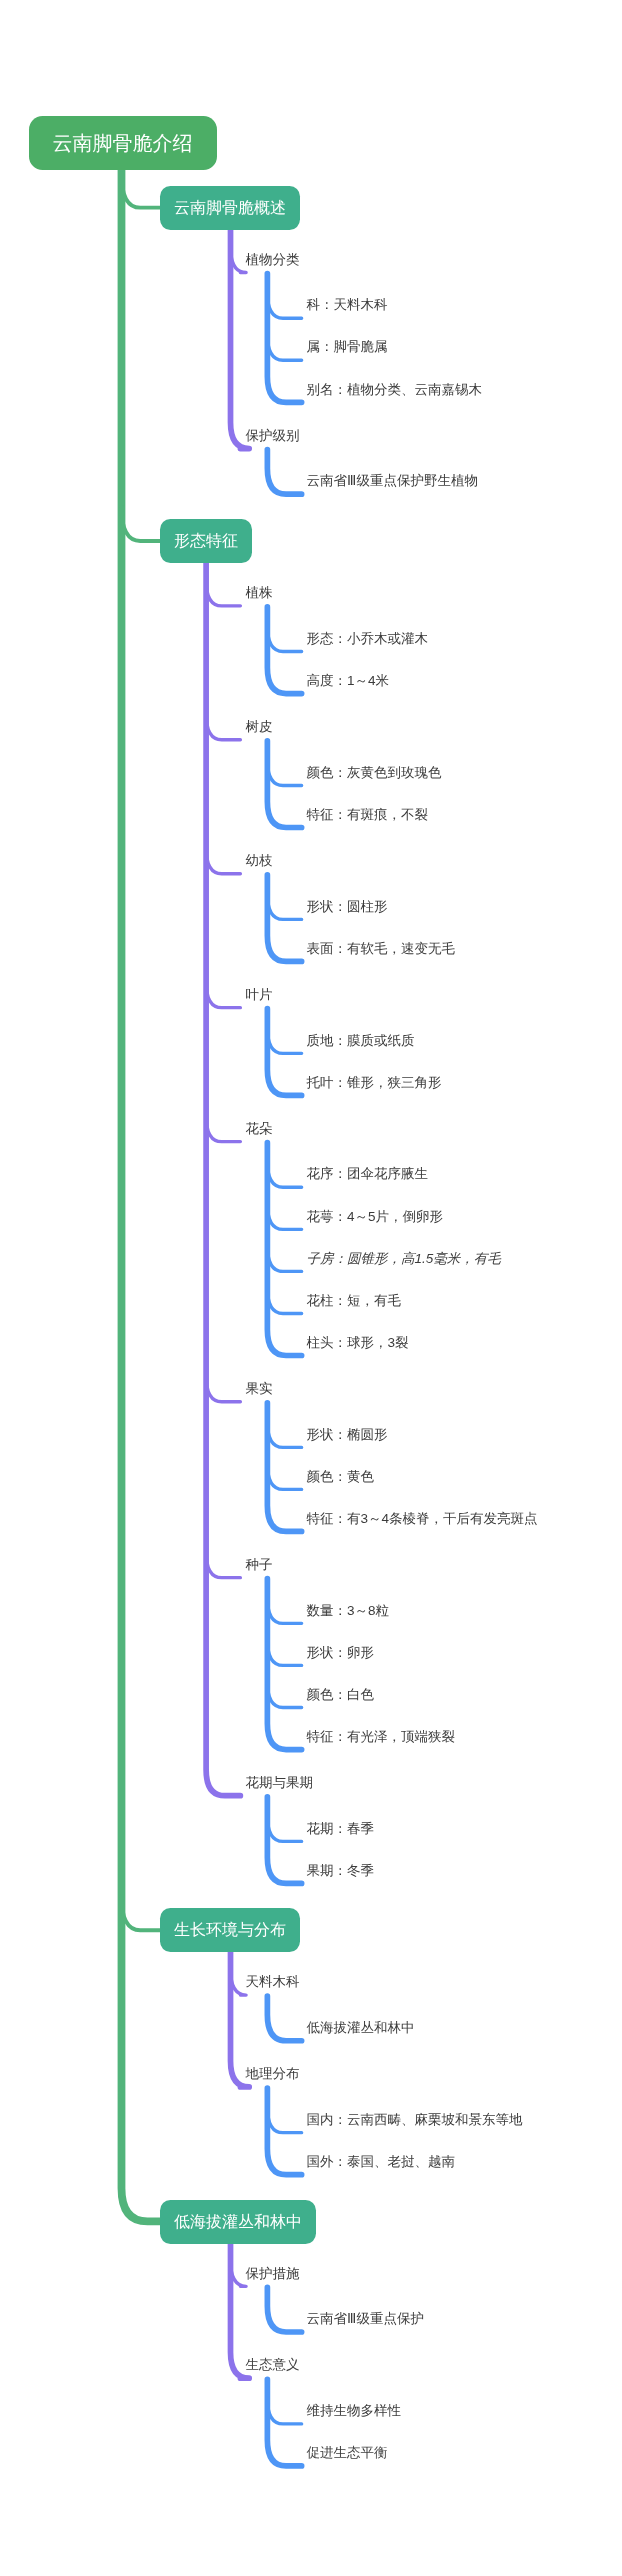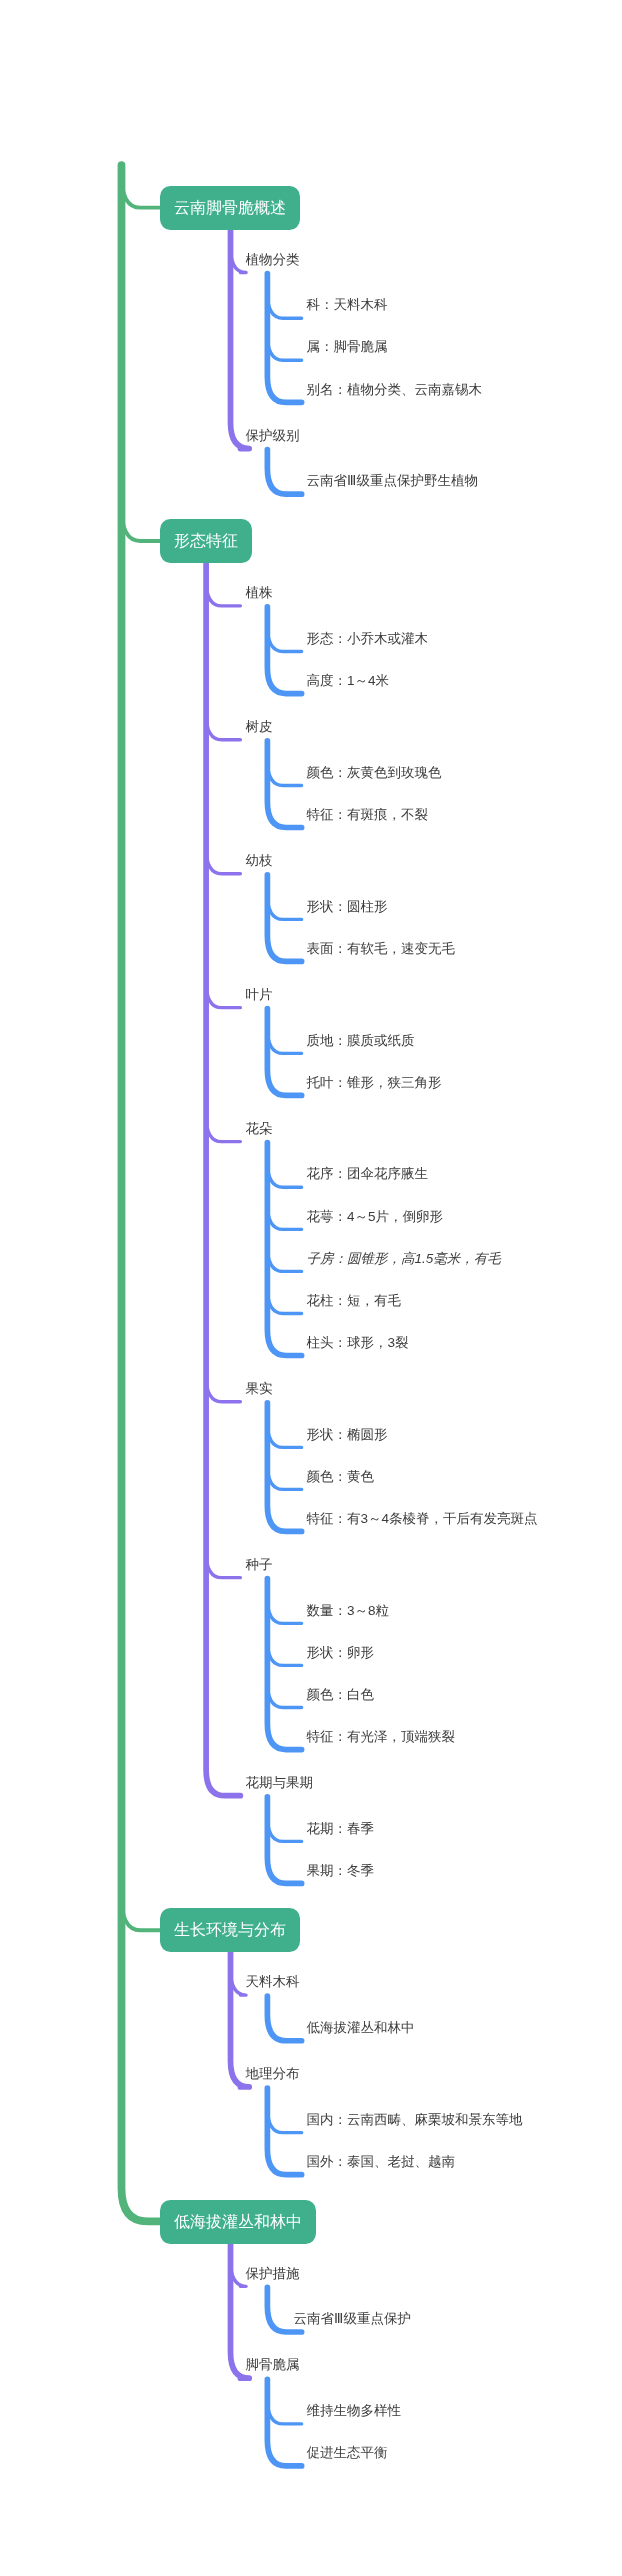--- a/index.html
+++ b/index.html
@@ -110,20 +110,21 @@
       <path d="M 444 4354 C 444 4392 458 4404 474 4404 L 463 4404" stroke="#8C73EB" stroke-width="6.5" fill="none" stroke-linecap="round" stroke-linejoin="round"></path>
       <path d="M 515 4619 C 515 4657 529 4669 545 4669 L 581 4669" stroke="#4E96F6" stroke-width="6.5" fill="none" stroke-linecap="round" stroke-linejoin="round"></path>
       <path d="M 515 4583 L 515 4700 Q 515 4750 551 4750 L 581 4750" stroke="#4E96F6" stroke-width="11" fill="none" stroke-linecap="round" stroke-linejoin="round"></path>
       <path d="M 444 4317 L 444 4531 Q 444 4581 480 4581 L 463 4581" stroke="#8C73EB" stroke-width="11" fill="none" stroke-linecap="round" stroke-linejoin="round"></path>
       <path d="M 234 318 L 234 4215 Q 234 4279 284 4279 L 320 4279" stroke="#52B47B" stroke-width="15" fill="none" stroke-linecap="round" stroke-linejoin="round"></path>
       <path d="M 234 334 C 234 384 250 400 270 400 L 320 400" stroke="#52B47B" stroke-width="7.5" fill="none" stroke-linecap="round" stroke-linejoin="round"></path>
       <path d="M 234 976 C 234 1026 250 1042 270 1042 L 320 1042" stroke="#52B47B" stroke-width="7.5" fill="none" stroke-linecap="round" stroke-linejoin="round"></path>
       <path d="M 234 3652 C 234 3702 250 3718 270 3718 L 320 3718" stroke="#52B47B" stroke-width="7.5" fill="none" stroke-linecap="round" stroke-linejoin="round"></path>
     </svg>
   <div class="nodes-layer">
+    <div class="root-node">云南脚骨脆介绍</div>
   <div class="branch-node" style="left: 160px; top: 186px;">云南脚骨脆概述</div>
       <div class="topic-node" style="left: 242px; top: 251px;">
         <span class="node-label">植物分类</span>
         <div class="underline"></div>
       </div>
       <div class="leaf-node" style="left: 303px; top: 296px;">
         <span class="node-label">科：天料木科</span>
         <div class="underline"></div>
       </div>
       <div class="leaf-node" style="left: 303px; top: 338px;">
@@ -282,26 +283,26 @@
       </div>
       <div class="leaf-node" style="left: 303px; top: 2153px;">
         <span class="node-label">国外：泰国、老挝、越南</span>
         <div class="underline"></div>
       </div>
       <div class="branch-node" style="left: 160px; top: 2200px;">低海拔灌丛和林中</div>
       <div class="topic-node" style="left: 242px; top: 2265px;">
         <span class="node-label">保护措施</span>
         <div class="underline"></div>
       </div>
-      <div class="leaf-node" style="left: 290px; top: 2310px;">
+      <div class="leaf-node" style="left: 303px; top: 2310px;">
         <span class="node-label">云南省Ⅲ级重点保护</span>
         <div class="underline"></div>
       </div>
       <div class="topic-node" style="left: 242px; top: 2356px;">
-        <span class="node-label">脚骨脆属</span>
+        <span class="node-label">生态意义</span>
         <div class="underline"></div>
       </div>
       <div class="leaf-node" style="left: 303px; top: 2402px;">
         <span class="node-label">维持生物多样性</span>
         <div class="underline"></div>
       </div>
       <div class="leaf-node" style="left: 303px; top: 2444px;">
         <span class="node-label">促进生态平衡</span>
         <div class="underline"></div>
       </div>

